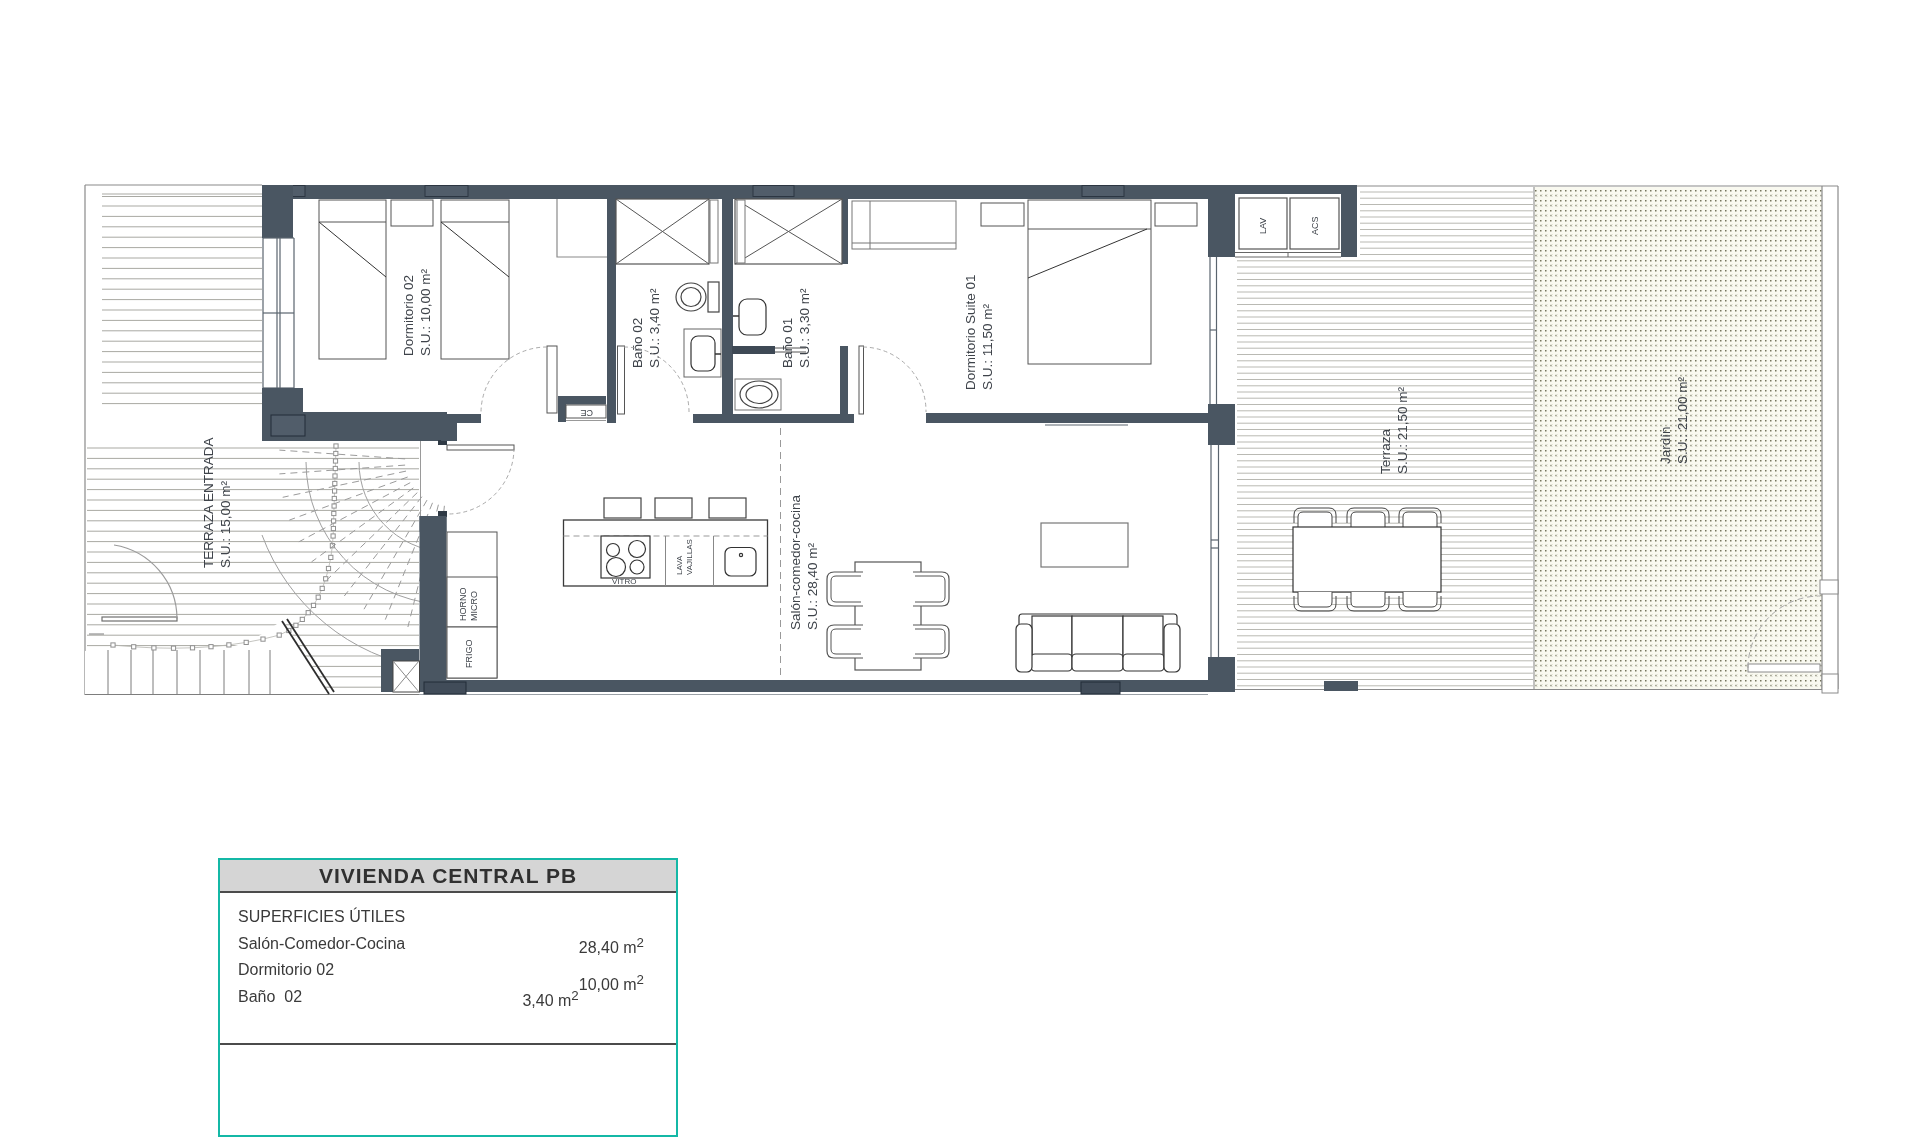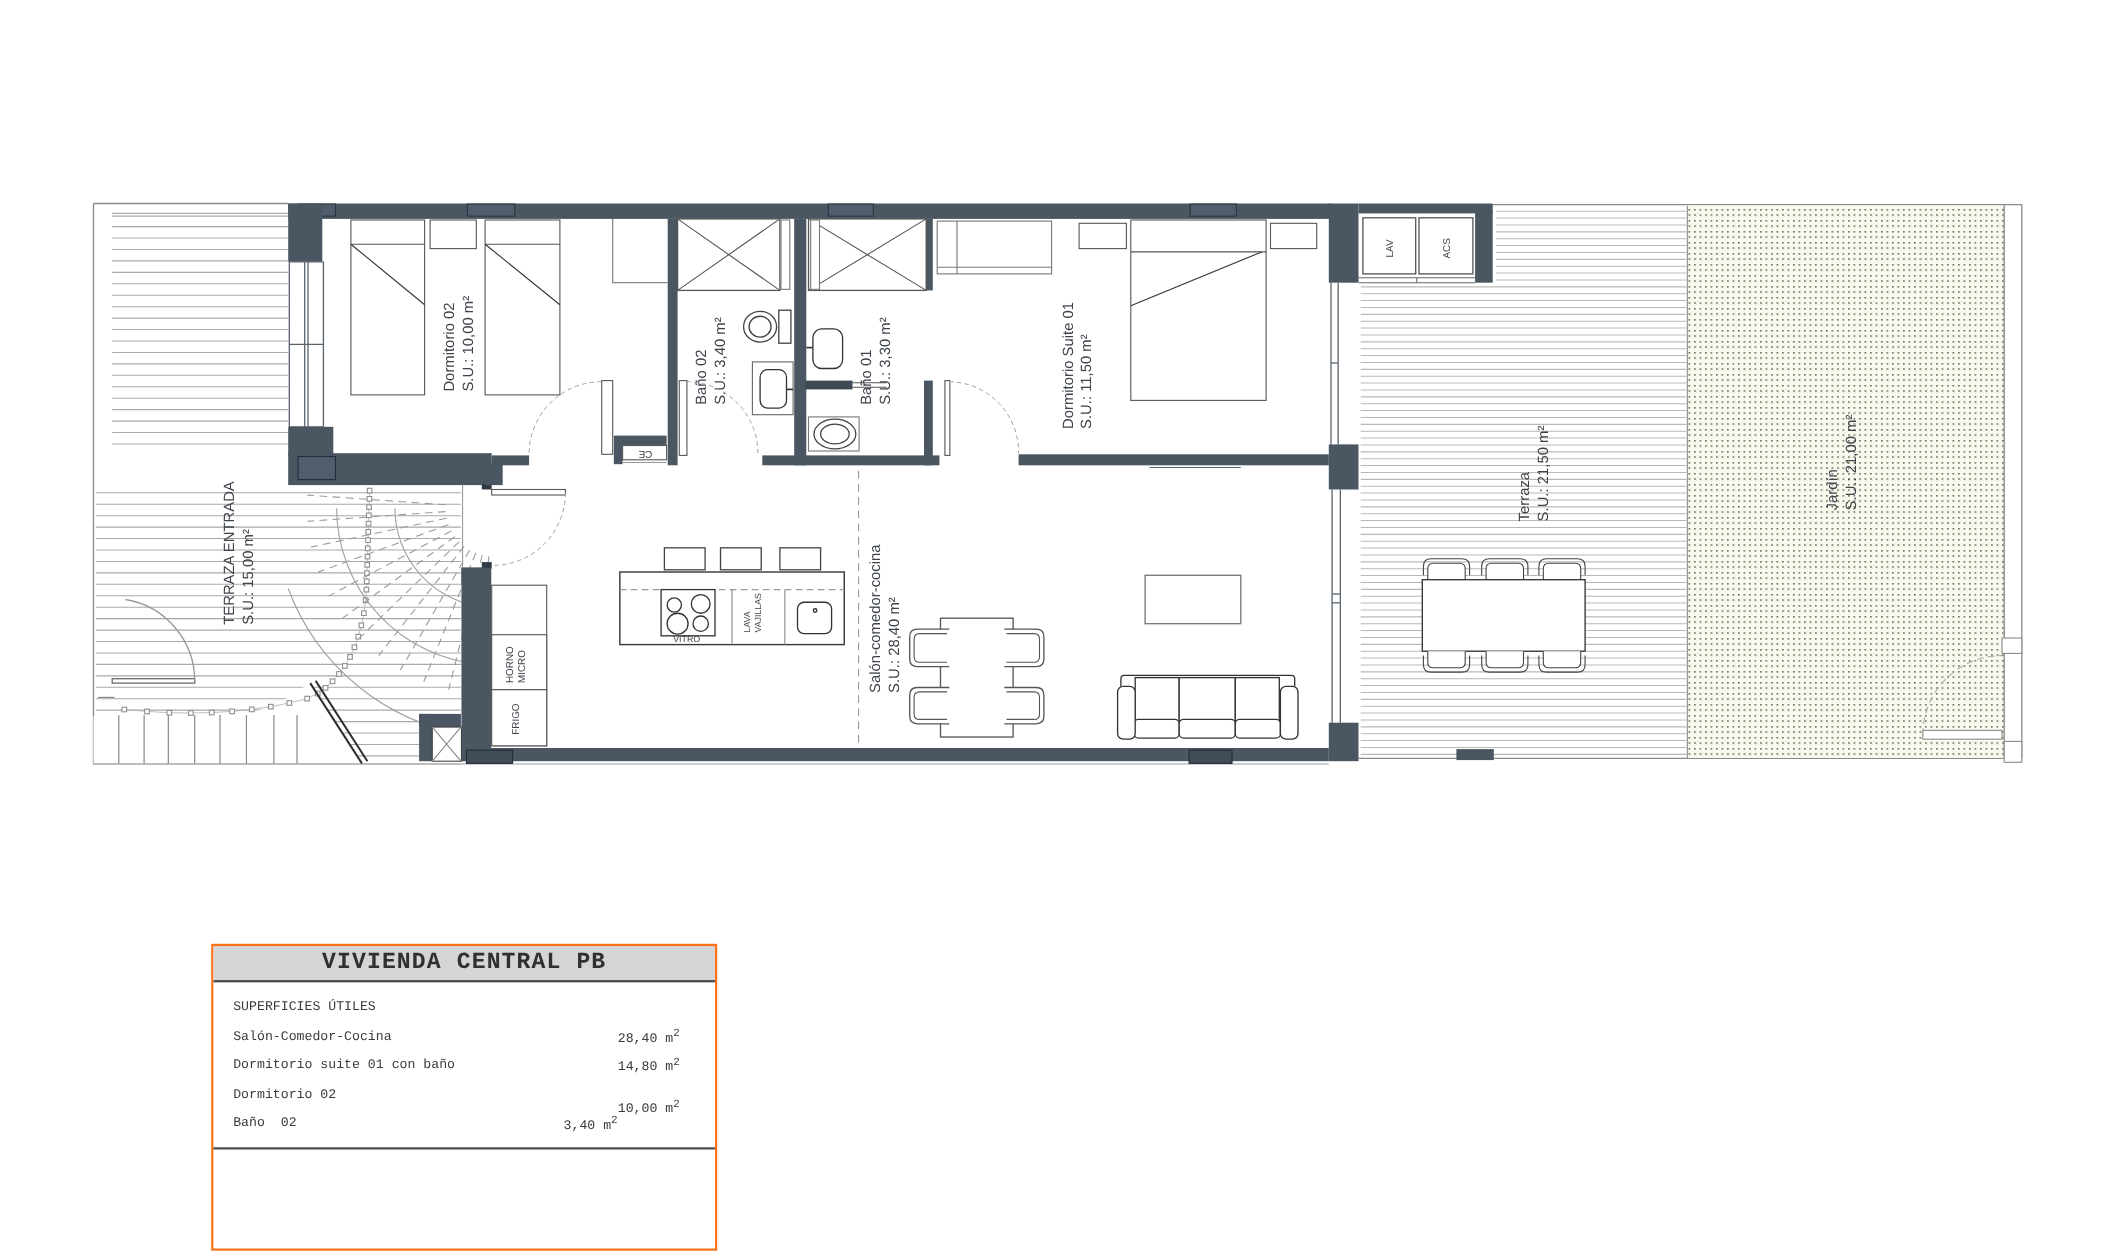--- a/index.html
+++ b/index.html
@@ -799,28 +799,27 @@
       <path d="M1351,592 V602 Q1351,607 1356,607 H1380 Q1385,607 1385,602 V592" fill="#fff" stroke="#444" stroke-width="1"></path>
       <path d="M1347,596 V604 Q1347,611 1354,611 H1382 Q1389,611 1389,604 V596" fill="none" stroke="#444" stroke-width="1"></path>
     </g>
 
 <g>
       <path d="M1403,592 V602 Q1403,607 1408,607 H1432 Q1437,607 1437,602 V592" fill="#fff" stroke="#444" stroke-width="1"></path>
       <path d="M1399,596 V604 Q1399,611 1406,611 H1434 Q1441,611 1441,604 V596" fill="none" stroke="#444" stroke-width="1"></path>
     </g>
 </svg>
 
-<div style="position:absolute; left:192px; top:858px; width:456px; height:275px; border:2px solid #f97316; background:#fff; font-family:Liberation Mono, monospace; color:#3a3a3a;">
+<div style="position:absolute; left:218px; top:858px; width:456px; height:275px; border:2px solid #14b8a6; background:#fff; font-family:Liberation Sans, sans-serif; color:#3a3a3a;">
 
   <div style="height:31px; background:#d5d5d5; border-bottom:2px solid #4b4b4b; text-align:center; font-weight:bold; font-size:21px; line-height:31px; color:#303030; letter-spacing:1px;">VIVIENDA CENTRAL PB</div>
 
-  <div style="position:absolute; left:18px; top:48px; right:32px; font-size:12px;">
+  <div style="position:absolute; left:18px; top:48px; right:32px; font-size:16px;">
     <div style="height:26.5px;">SUPERFICIES ÚTILES</div>
     <div style="height:26.5px;">Salón-Comedor-Cocina<span style="float:right;">28,40 m<sup>2</sup></span></div>
-    <div style="height:26.5px;">Dormitorio suite 01 con baño<span style="float:right;">14,80 m<sup>2</sup></span></div>
     <div style="height:26.5px;">Dormitorio 02<span style="float:right;margin-top:11px;">10,00 m<sup>2</sup></span></div>
     <div style="height:26.5px;">Baño&nbsp;&nbsp;02<span style="float:right;">3,40 m<sup>2</sup></span></div>
   </div>
 
   <div style="position:absolute; left:0; right:0; top:183px; border-top:2px solid #4b4b4b;"></div>
 
   <div style="position:absolute; left:18px; top:196px; right:32px; font-size:15px;">
   </div>
 </div>
 

